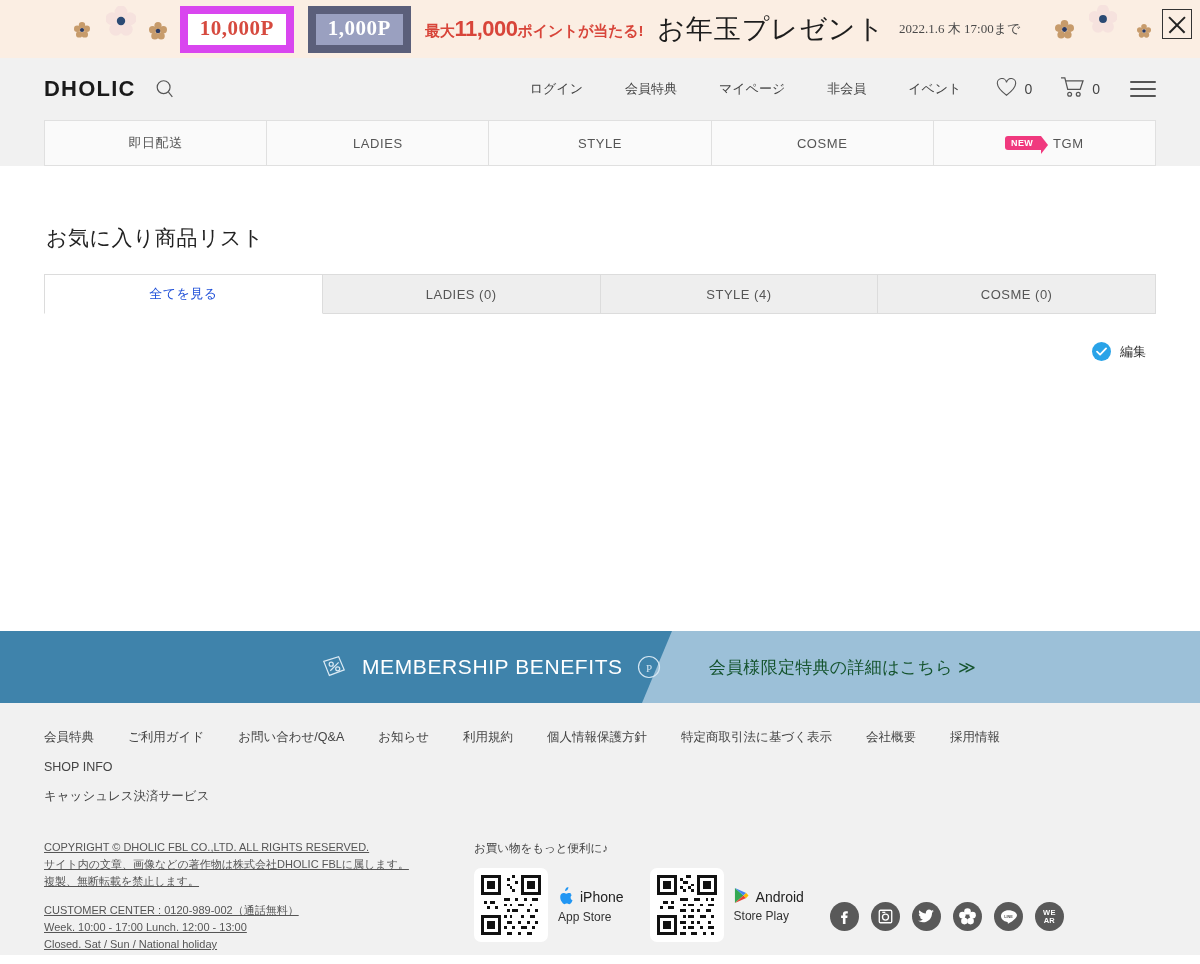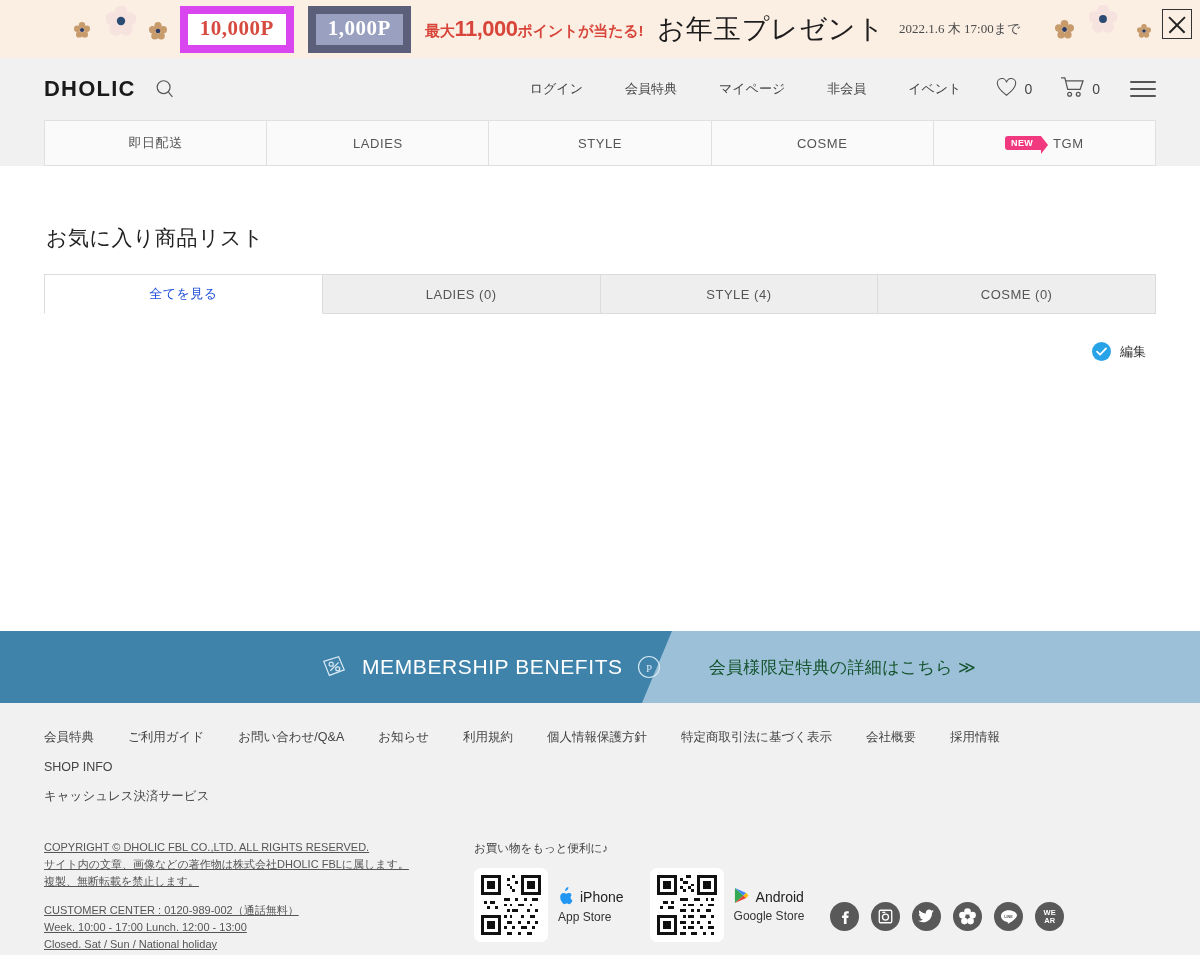--- a/index.html
+++ b/index.html
@@ -713,21 +713,21 @@
               <span>
                 <svg width="15" height="17" viewBox="0 0 16 18">
                   <path d="M1 1 L10 9 L1 17 Z" fill="#34a853"></path>
                   <path d="M1 1 L10 9 L13 6.3 Z" fill="#4285f4"></path>
                   <path d="M1 17 L10 9 L13 11.7 Z" fill="#ea4335"></path>
                   <path d="M13 6.3 L15.5 9 L13 11.7 L10 9 Z" fill="#fbbc04"></path>
                 </svg>
               </span>
               <span>Android</span>
             </div>
-            <div class="l2">Google Store</div>
+            <div class="l2">Store Play</div>
           </div>
         </div>
 
         <div class="socials">
           <div class="soc">
             <svg width="16" height="16" viewBox="0 0 16 16" fill="#fff">
                 <path d="M10.2 4.6h1.6V2.2h-2c-1.9 0-2.9 1.1-2.9 2.8v1.5H5.1v2.4h1.8V15h2.6V8.9h1.8l.3-2.4H9.5V5.4c0-.5.2-.8.7-.8z"></path>
               </svg>
           </div>
           <div class="soc">

